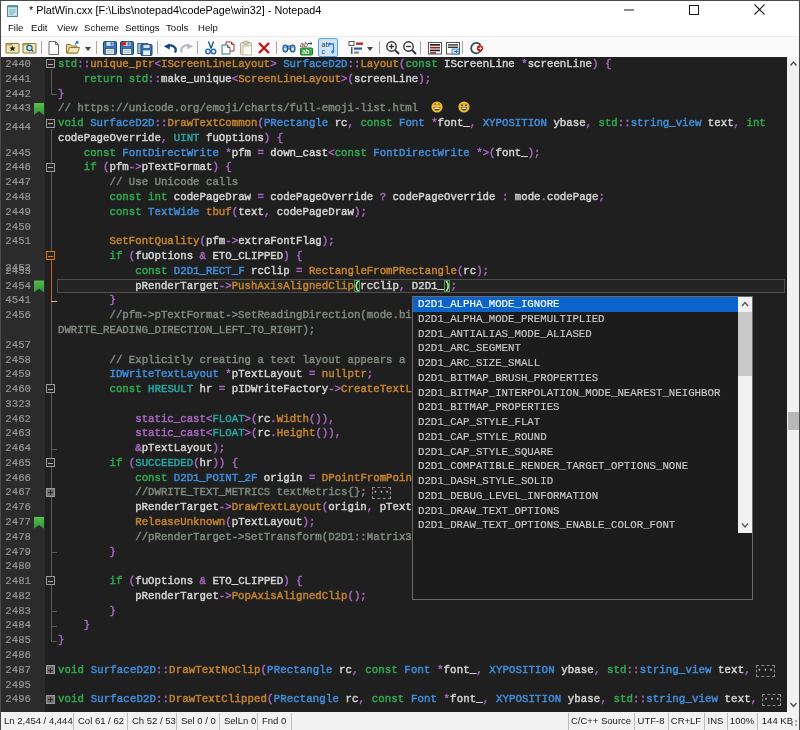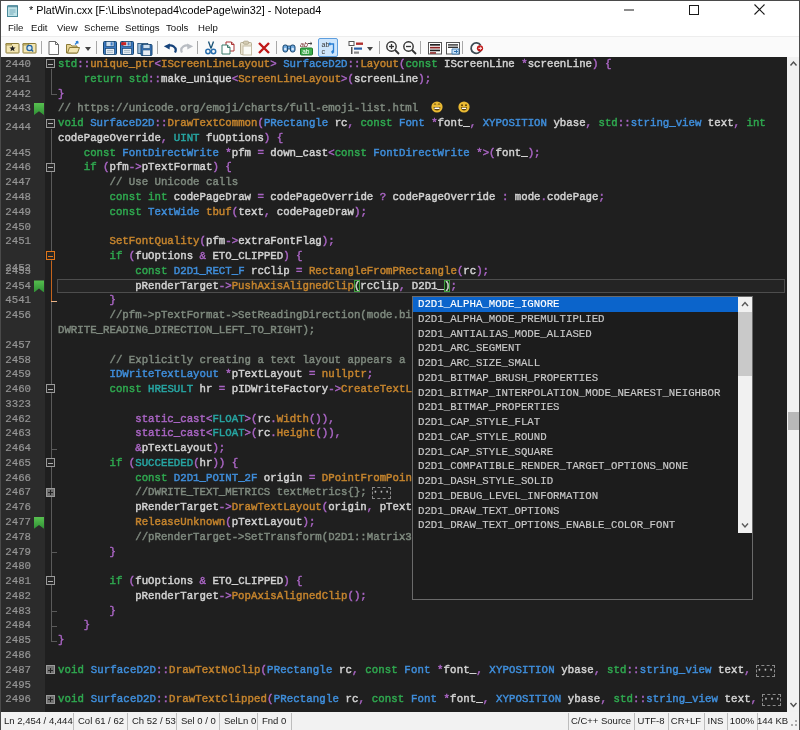--- a/index.html
+++ b/index.html
@@ -376,21 +376,21 @@
       <div style="position:absolute;left:78px;top:0;height:32px;line-height:18px">Col 61 / 62</div>
       <div style="position:absolute;left:132px;top:0;height:18px;line-height:18px">Ch 52 / 53</div>
       <div style="position:absolute;left:181px;top:0;height:18px;line-height:18px">Sel 0 / 0</div>
       <div style="position:absolute;left:224px;top:0;height:18px;line-height:18px">SelLn 0</div>
       <div style="position:absolute;left:262px;top:0;height:18px;line-height:18px">Fnd 0</div>
       <div style="position:absolute;left:568px;top:0;width:66px;height:18px;line-height:18px;text-align:center">C/C++ Source</div>
       <div style="position:absolute;left:634px;top:0;width:34px;height:18px;line-height:18px;text-align:center">UTF-8</div>
       <div style="position:absolute;left:668px;top:0;width:36px;height:18px;line-height:18px;text-align:center">CR+LF</div>
       <div style="position:absolute;left:704px;top:0;width:23px;height:18px;line-height:18px;text-align:center">INS</div>
       <div style="position:absolute;left:727px;top:0;width:30px;height:18px;line-height:18px;text-align:center">100%</div>
-      <div style="position:absolute;left:757px;top:0;width:36px;height:18px;line-height:18px;text-align:left">144 KB</div>
+      <div style="position:absolute;left:757px;top:0;width:36px;height:18px;line-height:18px;text-align:right">144 KB</div>
       <svg style="position:absolute;right:2px;bottom:3px" width="9" height="9">
         <g fill="#ababab">
           <rect x="6" y="6" width="2" height="2"></rect>
           <rect x="6" y="2" width="2" height="2"></rect>
           <rect x="2" y="6" width="2" height="2"></rect>
         </g>
       </svg>
     </div>
 </div>
 </body></html>

